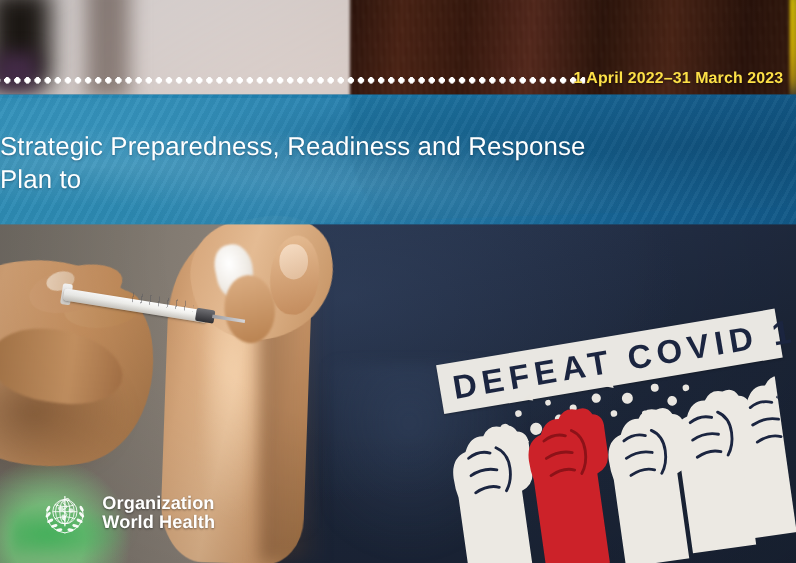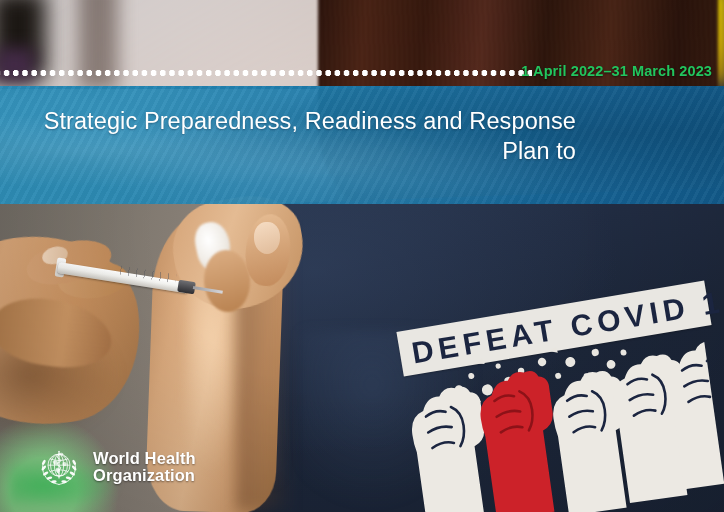--- a/index.html
+++ b/index.html
@@ -482,21 +482,21 @@
     width: 532px;
     background-image: radial-gradient(circle closest-side, #ffffff 99%, rgba(255,255,255,0) 100%);
     background-size: 9.2px 6px;
     background-repeat: repeat-x;
     background-position: 2px center;
   }
   .date {
     position: absolute;
     right: 12px;
     top: 63px;
-    color: #22c55e;
+    color: #fde047;
     font-size: 14.5px;
     font-weight: bold;
     letter-spacing: .1px;
     white-space: nowrap;
     text-shadow: 0 1px 2px rgba(0,0,0,.55);
   }
 
   
   .banner {
     position: absolute;
@@ -530,23 +530,23 @@
     left: 0;
     top: 86px;
     width: 724px;
     height: 3px;
     background: rgba(14,82,128,.85);
   }
 
   .title-wrap {
     position: absolute;
     left: 0;
-    top: 0;
+    top: 12px;
     width: 576px;
-    text-align: right;
+    text-align: left;
     z-index: 3;
   }
   .title-line1 {
     margin-top: 106px;
     color: #ffffff;
     font-size: 23.5px;
     font-weight: normal;
     letter-spacing: .1px;
     line-height: 30px;
     text-shadow: 0 1px 2px rgba(0,20,40,.35);
@@ -770,18 +770,18 @@
         <ellipse cx="29" cy="74" rx="6.5" ry="3" transform="rotate(-16 29 74)"></ellipse>
         <ellipse cx="39" cy="82" rx="6" ry="3" transform="rotate(-6 39 82)"></ellipse>
         <ellipse cx="83" cy="40" rx="6" ry="3" transform="rotate(60 83 40)"></ellipse>
         <ellipse cx="83" cy="52" rx="6.5" ry="3" transform="rotate(48 83 52)"></ellipse>
         <ellipse cx="79" cy="64" rx="6.5" ry="3" transform="rotate(30 79 64)"></ellipse>
         <ellipse cx="71" cy="74" rx="6.5" ry="3" transform="rotate(16 71 74)"></ellipse>
         <ellipse cx="61" cy="82" rx="6" ry="3" transform="rotate(6 61 82)"></ellipse>
       </g>
     </svg>
     <div>
+      <div class="who-name">Organization</div>
       <div class="who-name">World Health</div>
-      <div class="who-name">Organization</div>
     </div>
   </div>
 
 </div>
 
 </body></html>

